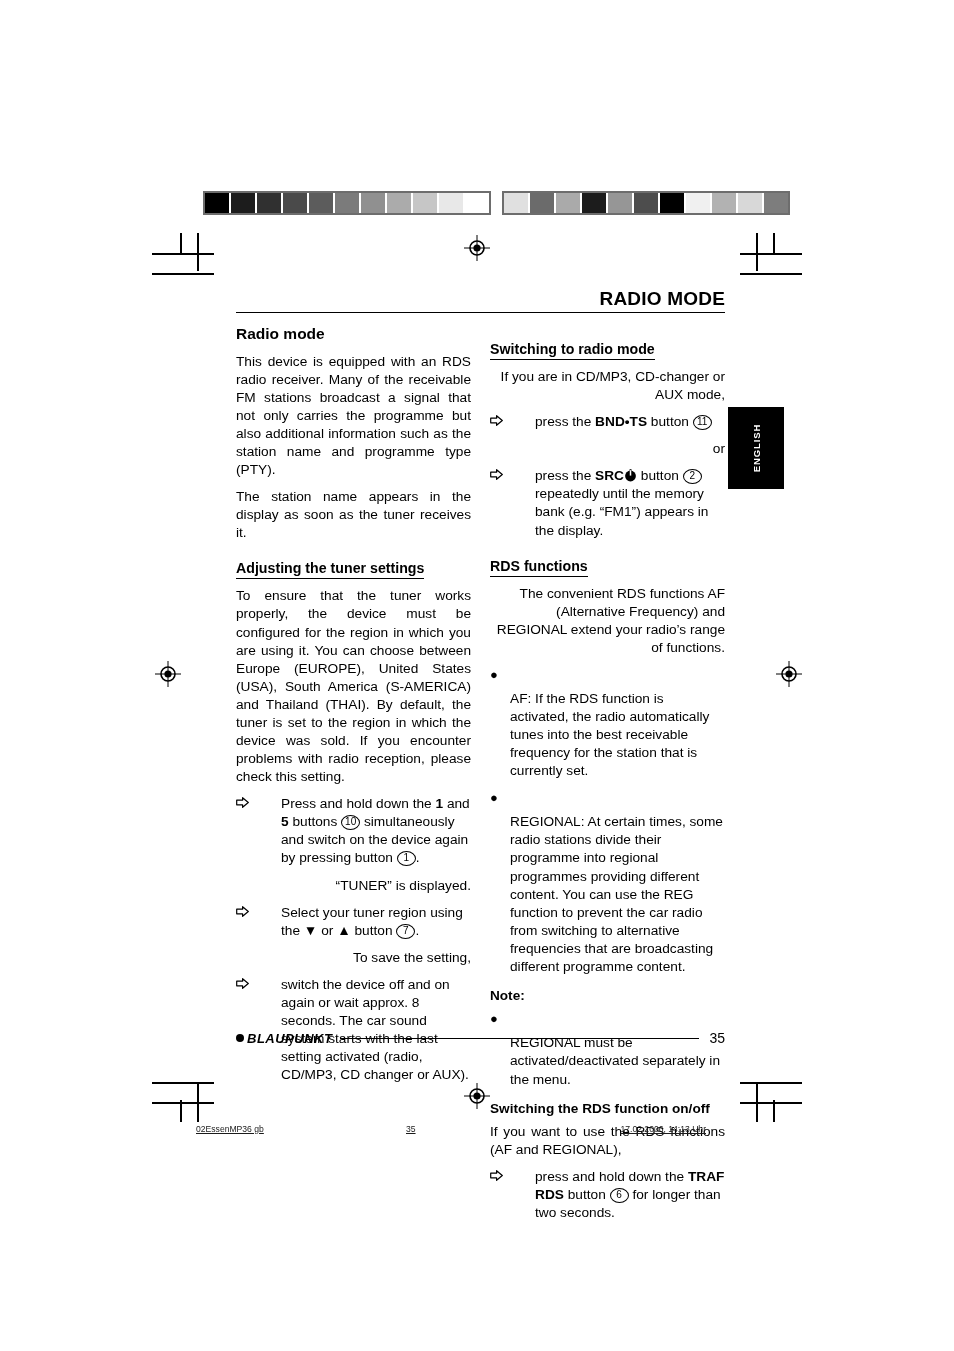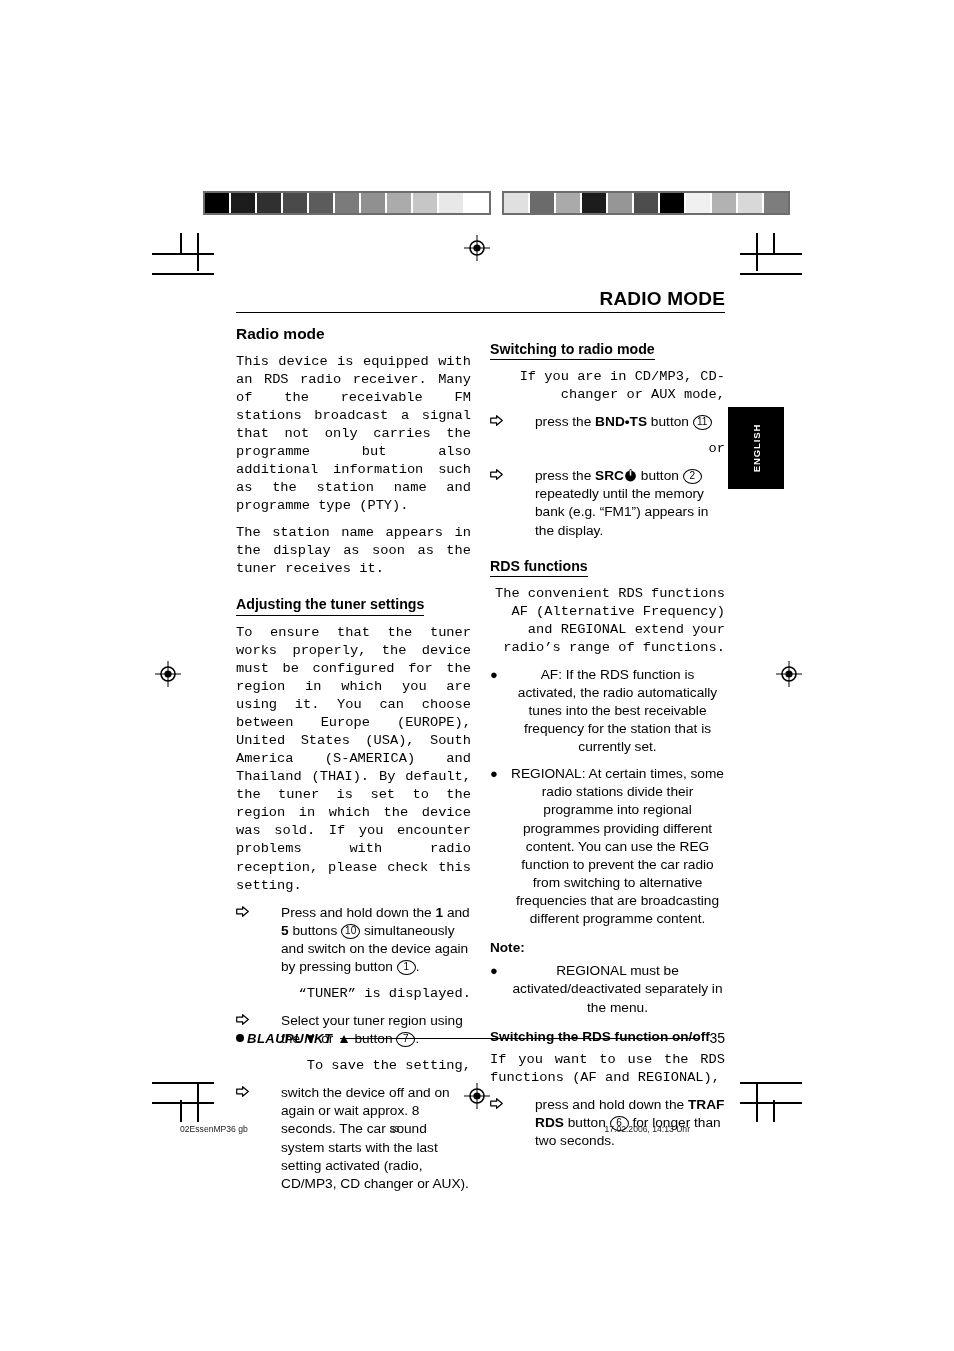--- a/index.html
+++ b/index.html
@@ -86,21 +86,20 @@
     font-weight: bold;
     margin: 12px 0 6px 0;
     line-height: 1.2;
   }
   p.body {
     font-size: 13.7px;
     line-height: 1.32;
     margin: 0 0 9px 0;
     text-align: justify;
     hyphens: none;
-    font-family: Liberation Mono, monospace;
   }
   p.flush { text-align: right; }
 
   
   .step {
     display: flex;
     margin: 0 0 9px 0;
     font-size: 13.7px;
     line-height: 1.32;
     gap: 25px;
@@ -119,21 +118,21 @@
     margin: 0 0 9px 0;
     font-size: 13.7px;
     line-height: 1.32;
   }
   .bullet .marker {
     width: 20px;
     flex: 0 0 20px;
     text-align: left;
     font-size: 13px;
   }
-  .bullet .txt { flex: 1; text-align: center; }
+  .bullet .txt { flex: 1; text-align: left; margin-top: 24px; }
 
   .bold { font-weight: bold; }
 
   
   .cnum {
     display: inline-block;
     border: 1px solid #000;
     border-radius: 50%;
     font-size: 10px;
     line-height: 12px;
@@ -202,26 +201,27 @@
   #footer .rule {
     flex: 1;
     border-top: 1.4px solid #000;
     margin: 0 10px 0 8px;
   }
   #footer .pageno { font-size: 14px; }
 
   
   #meta {
     position: absolute;
-    left: 180px;
+    left: 196px;
     top: 1124px;
     width: 510px;
     display: flex;
     font-size: 8.6px;
     color: #1b1b1b;
+    text-decoration: underline;
   }
   #meta .m1 { width: 210px; }
   #meta .m2 { width: 120px; }
   #meta .m3 { flex: 1; text-align: right; }
 </style>
 </head>
 <body>
 
 <div class="calbar" id="calbar-left">
     <div class="sw" style="background: rgb(0, 0, 0); margin-right: 2px;"></div>

